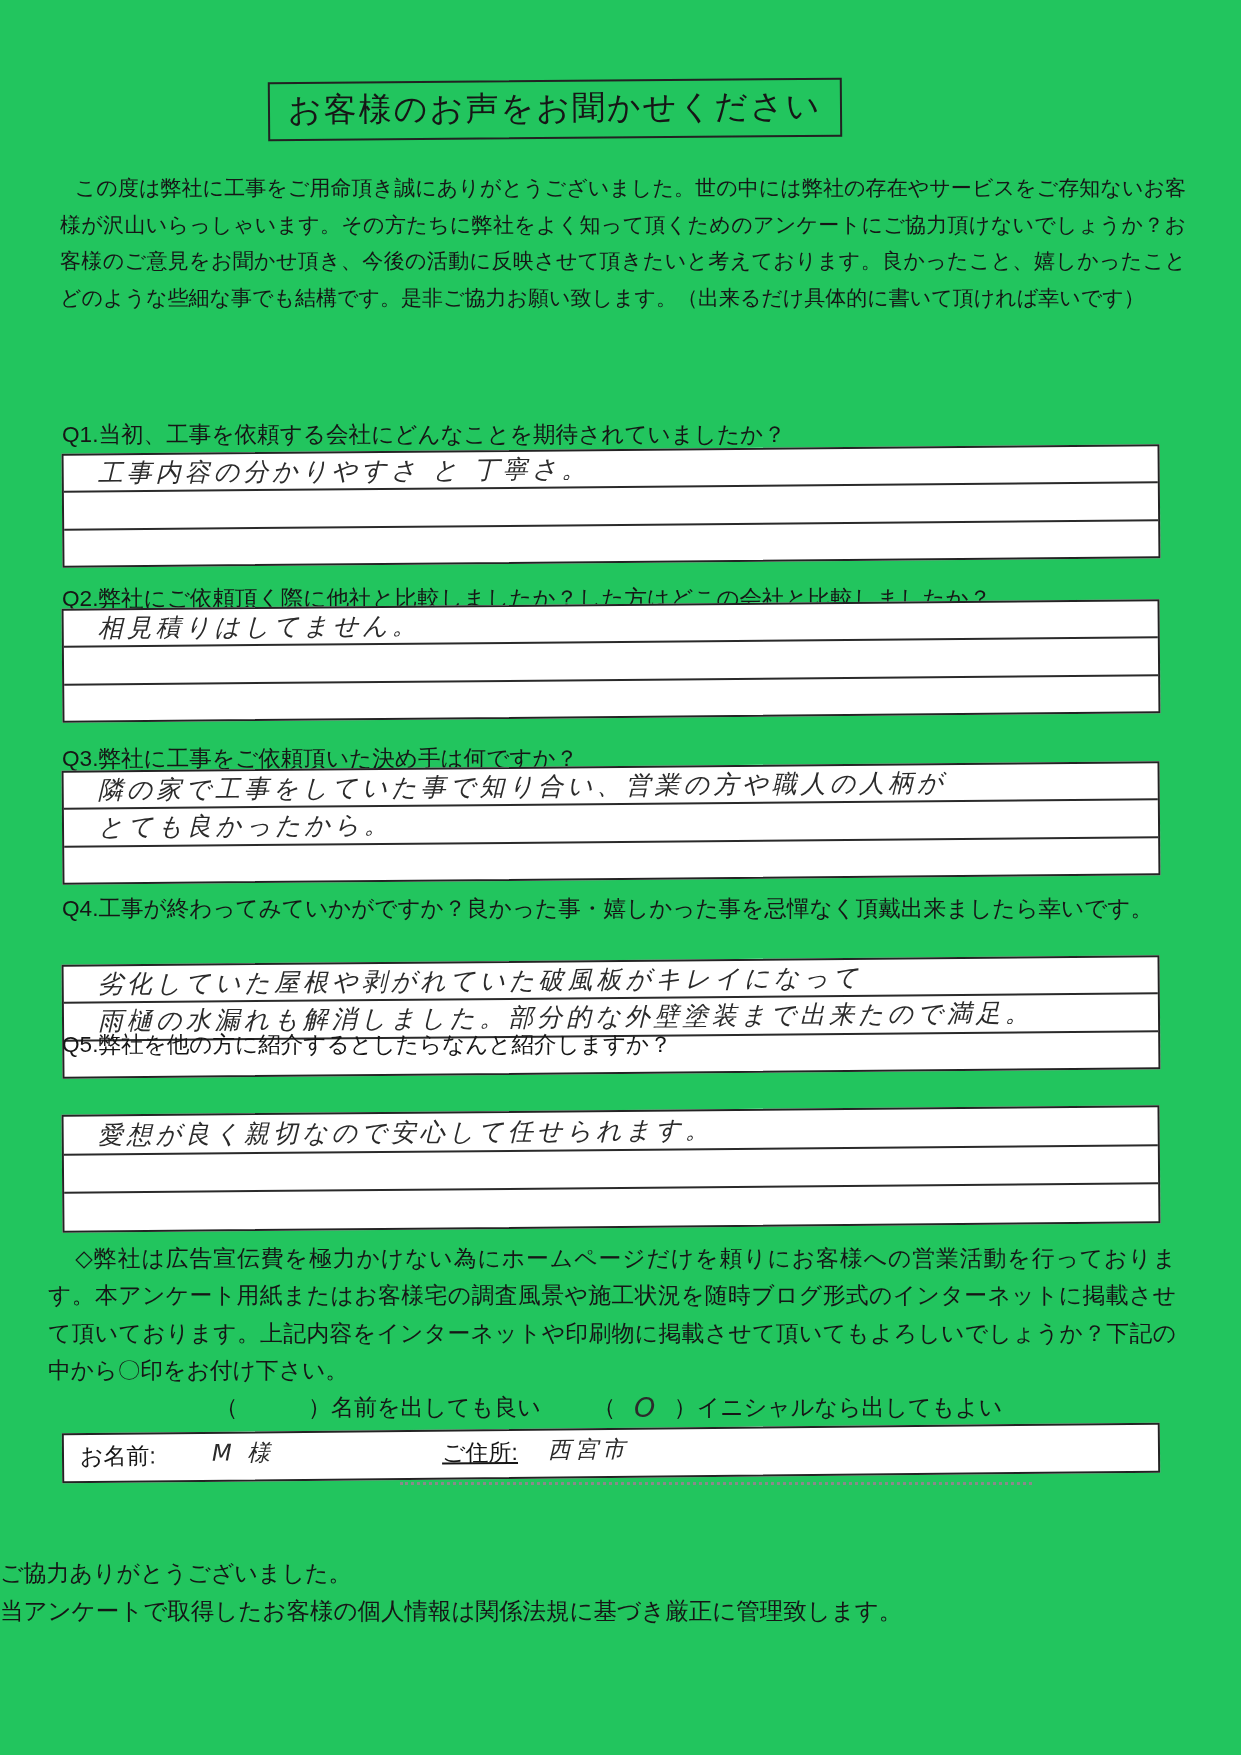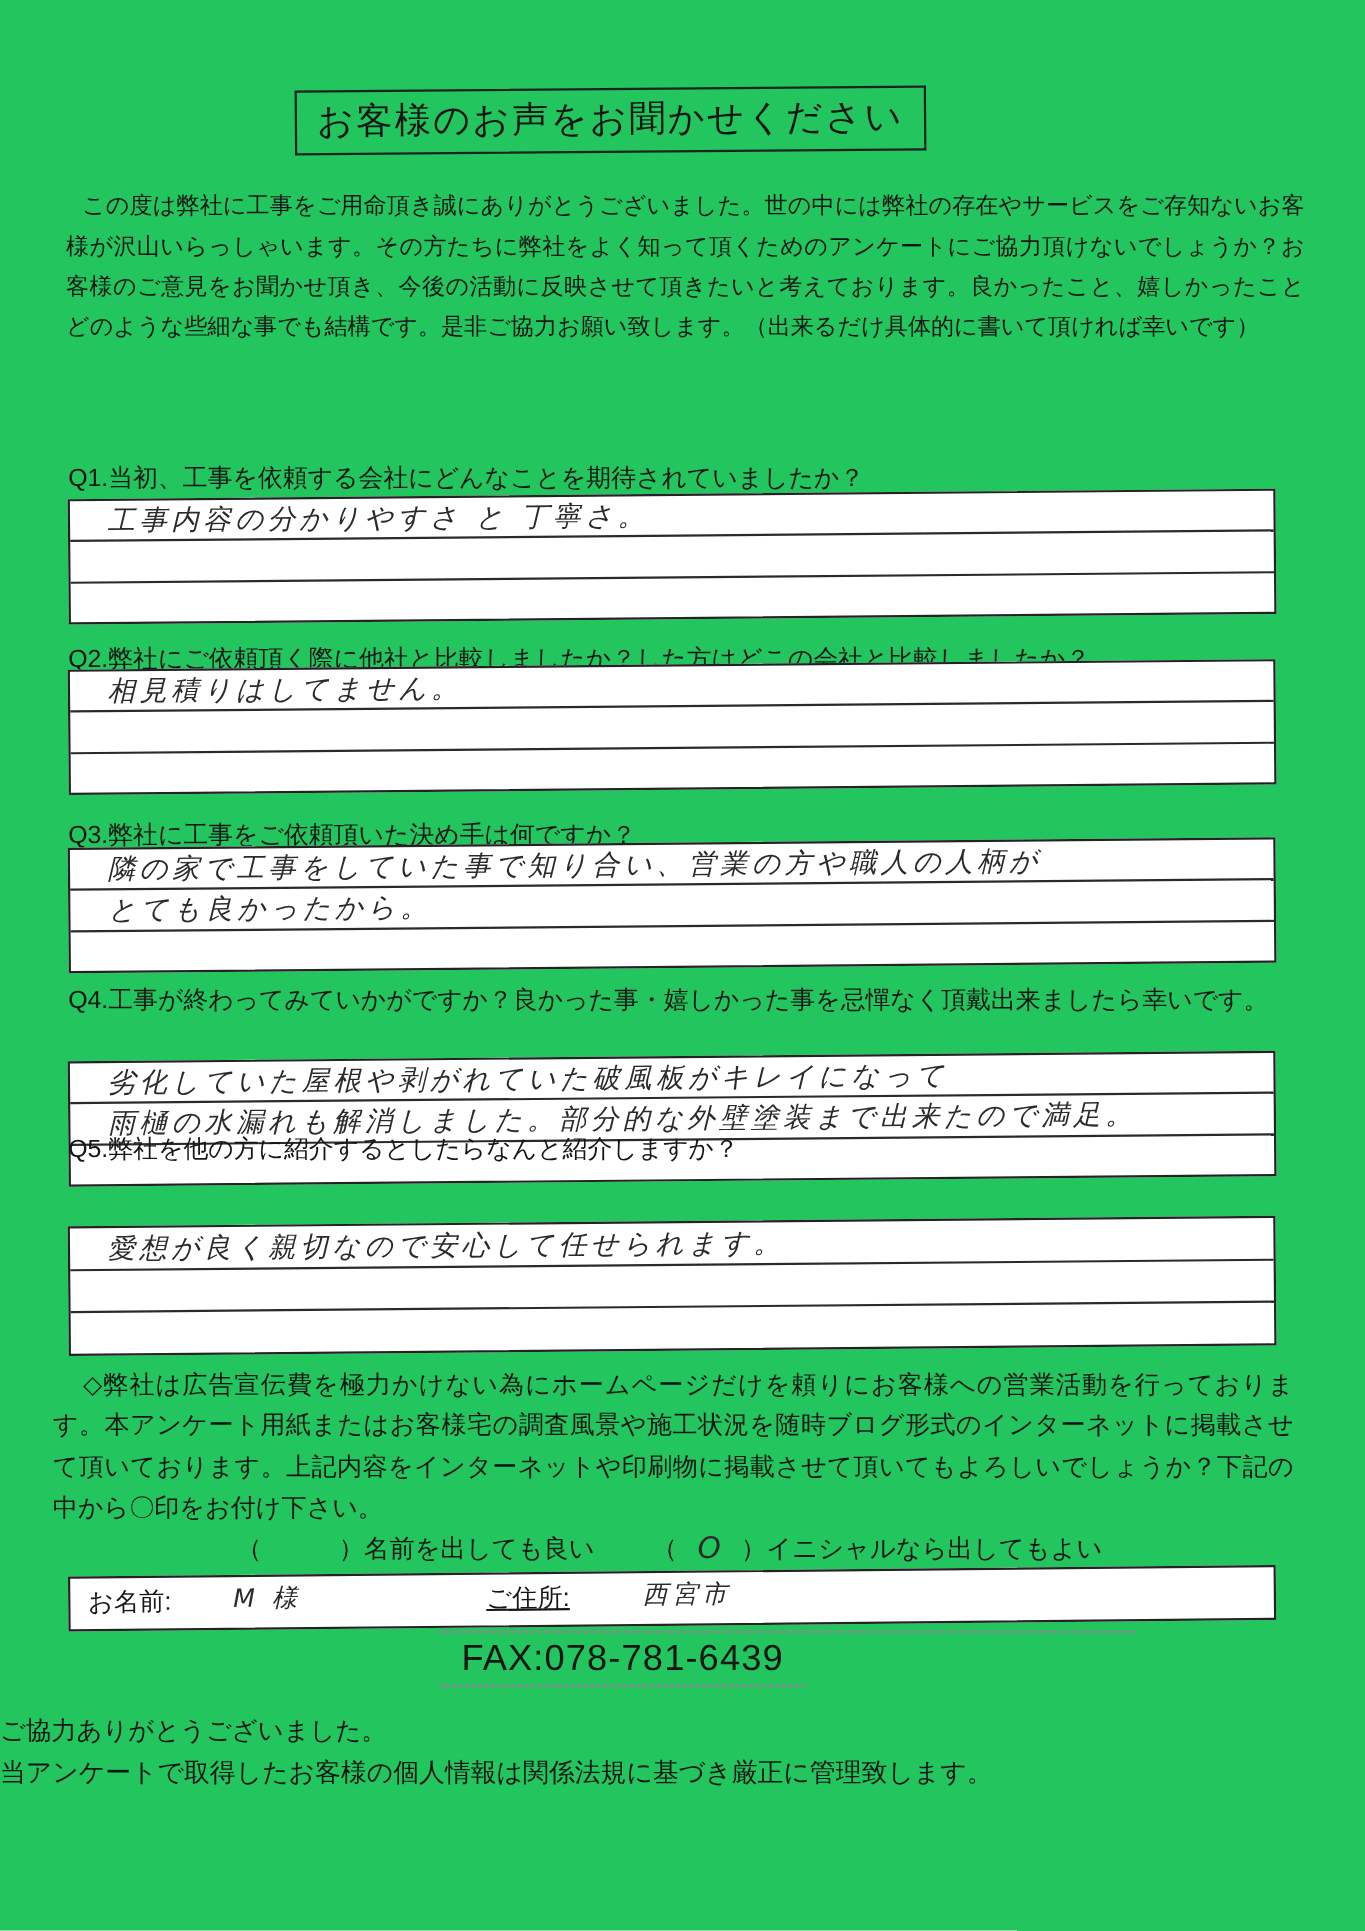--- a/index.html
+++ b/index.html
@@ -72,21 +72,21 @@
     position:absolute;left:62px;top:1428px;width:1098px;height:50px;
     border:2px solid #232323;
     transform:rotate(-0.55deg);
     box-sizing:border-box;
     background:#fff;
   }
   .sig-item{position:absolute;top:6px;font-size:23px;}
   .sig-name-label{left:16px;}
   .sig-name-value{left:148px;top:4px;}
   .sig-addr-label{left:378px;text-decoration:underline;}
-  .sig-addr-value{left:520px;top:4px;}
+  .sig-addr-value{left:484px;top:4px;}
   .fax-topline{
     position:absolute;left:400px;top:1482px;width:632px;
     border-top:3px dotted #8a8a8a;height:0;
   }
   .fax{
     position:absolute;left:400px;top:1488px;width:332px;
     text-align:center;
     font-size:33px;letter-spacing:1px;
     border-bottom:3px dotted #8a8a8a;
     padding-bottom:5px;
@@ -181,18 +181,17 @@
   </div>
 
   <div class="sig-box">
     <span class="sig-item sig-name-label">お名前:</span>
     <span class="sig-item sig-name-value handwriting">M 様</span>
     <span class="sig-item sig-addr-label">ご住所:</span>
     <span class="sig-item sig-addr-value handwriting">西宮市</span>
   </div>
 
   <div class="fax-topline"></div>
-  <div class="fax">FAX:078-781-6439</div>
 
   <div class="thanks">ご協力ありがとうございました。</div>
   <div class="privacy">当アンケートで取得したお客様の個人情報は関係法規に基づき厳正に管理致します。</div>
 
 </div>
 
 </body></html>

